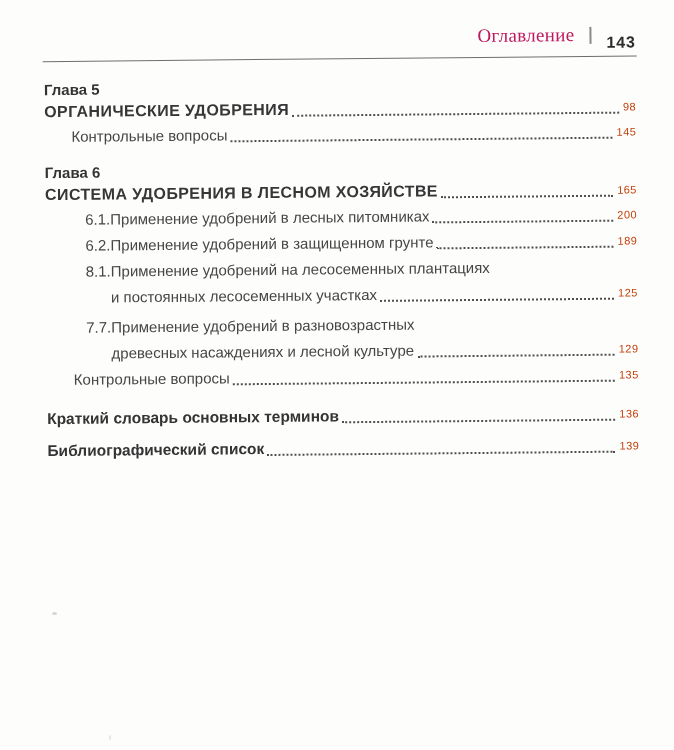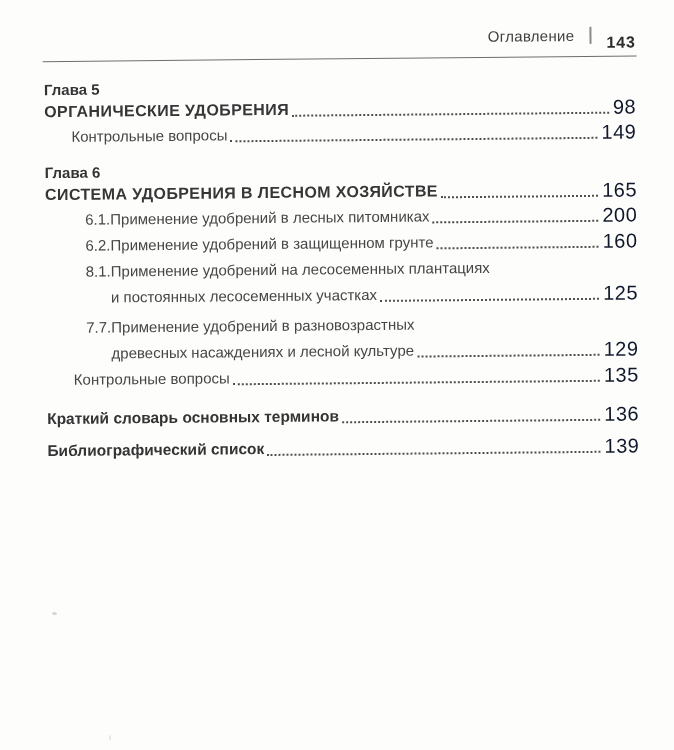--- a/index.html
+++ b/index.html
@@ -23,23 +23,24 @@
   }
   
   .running-head {
     display: flex;
     justify-content: flex-end;
     align-items: center;
     padding: 27px 36px 0 46px;
     height: 20px;
   }
   .running-head .section-label {
-    font-size: 15px;
-    color: #404040;
+    font-size: 19px;
+    color: #be185d;
     letter-spacing: 0.3px;
+    font-family: Liberation Serif, serif;
   }
   .running-head .divider {
     width: 2px;
     height: 17px;
     background: #8a8a8a;
     margin: 0 15px;
   }
   .running-head .folio {
     font-size: 16px;
     font-weight: bold;
@@ -96,22 +97,22 @@
     flex: 1 1 auto;
     min-width: 12px;
     height: 0;
     border-bottom: 2px dotted #4f4f4f;
     margin: 0 4px 6px 3px;
   }
   .title-row .leader { margin-bottom: 5px; }
   .pg {
     flex: none;
     font-weight: normal;
-    font-size: 20px;
-    color: #0f172a;
+    font-size: 11px;
+    color: #c2410c;
     letter-spacing: 0.5px;
   }
   .bm-row { margin-top: 6px; }
   .mt4 { margin-top: 4px; }
   
   .speck {
     position: absolute;
     background: #b5b5b0;
     border-radius: 50%;
   }
@@ -135,21 +136,21 @@
     <div class="chapter">
       <div class="chapter-label">Глава 5</div>
       <div class="toc-row title-row">
         <span class="txt">ОРГАНИЧЕСКИЕ УДОБРЕНИЯ</span>
         <span class="leader"></span>
         <span class="pg">98</span>
       </div>
       <div class="toc-row lvl1">
         <span class="txt">Контрольные вопросы</span>
         <span class="leader"></span>
-        <span class="pg">149</span>
+        <span class="pg">145</span>
       </div>
     </div>
 
     <div class="chapter">
       <div class="chapter-label">Глава 6</div>
       <div class="toc-row title-row">
         <span class="txt">СИСТЕМА УДОБРЕНИЯ В ЛЕСНОМ ХОЗЯЙСТВЕ</span>
         <span class="leader"></span>
         <span class="pg">165</span>
       </div>
@@ -158,21 +159,21 @@
         <span class="num">6.1.</span>
         <span class="txt">Применение удобрений в лесных питомниках</span>
         <span class="leader"></span>
         <span class="pg">200</span>
       </div>
 
       <div class="toc-row lvl1">
         <span class="num">6.2.</span>
         <span class="txt">Применение удобрений в защищенном грунте</span>
         <span class="leader"></span>
-        <span class="pg">160</span>
+        <span class="pg">189</span>
       </div>
 
       <div>
         <div class="toc-row lvl1">
           <span class="num">8.1.</span>
           <span class="txt">Применение удобрений на лесосеменных плантациях</span>
         </div>
         <div class="toc-row cont lvl1">
           <span class="txt">и постоянных лесосеменных участках</span>
           <span class="leader"></span>

